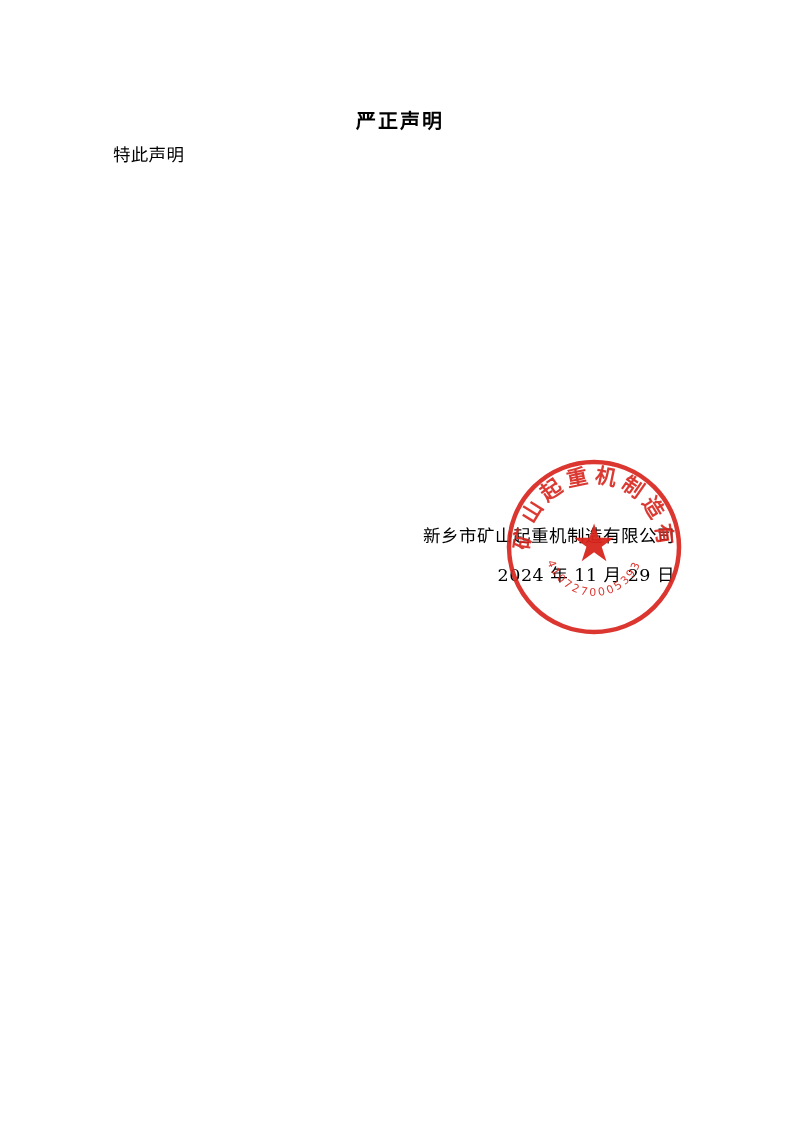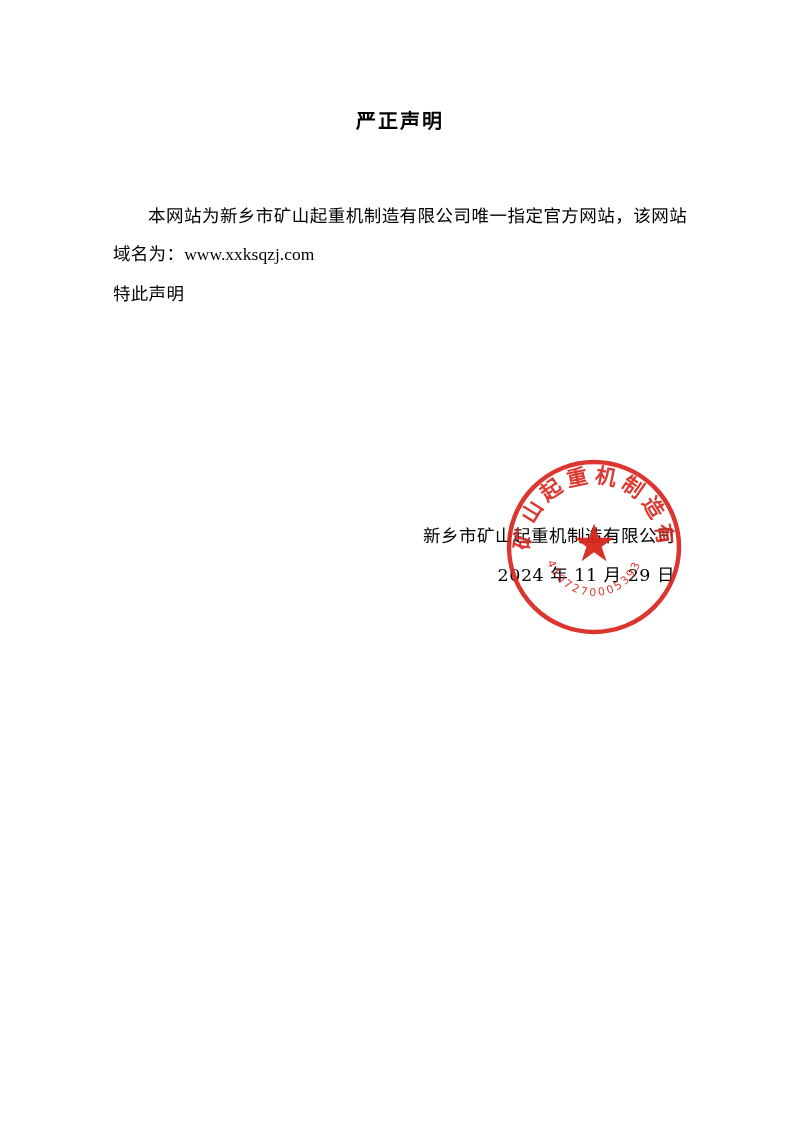--- a/index.html
+++ b/index.html
@@ -105,23 +105,20 @@
 </style>
 </head>
 <body>
 
 <div class="page">
 
   <div class="doc-body">
 
     <div class="doc-title">严正声明</div>
 
-    <div class="para indent" id="para1">
-      <span>本网站为新乡市矿山起重机制造有限公司唯一指定官方网站，该网站域名为：</span><span class="url">www.xxksqzj.com</span>
-    </div>
 
 
     <div class="para" id="para3">特此声明</div>
 
   </div>
 
   <div class="signature-block">
     <div class="sig-line">新乡市矿山起重机制造有限公司</div>
     <div class="sig-date">2024 年 11 月 29 日</div>
   </div>

